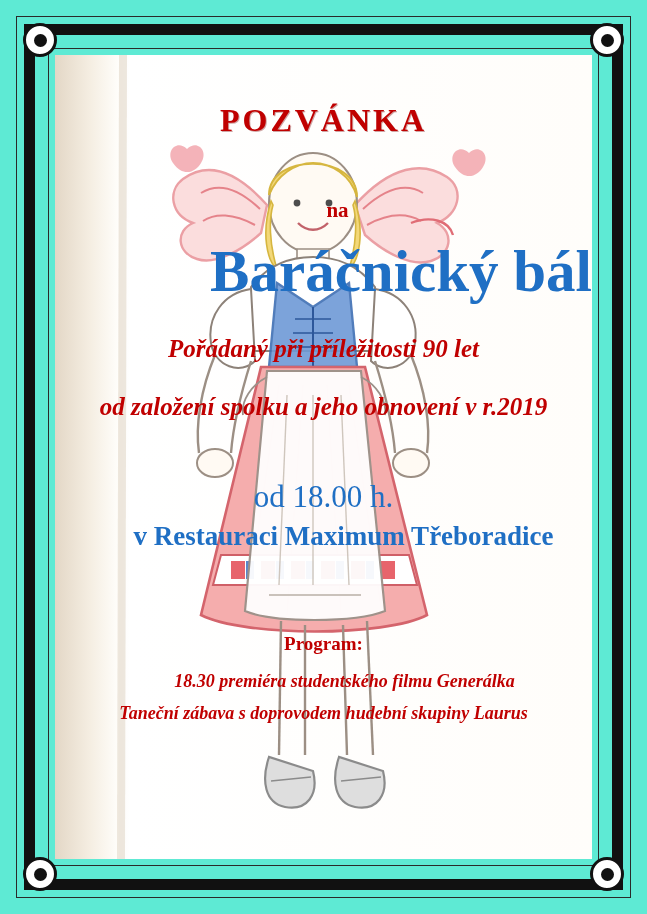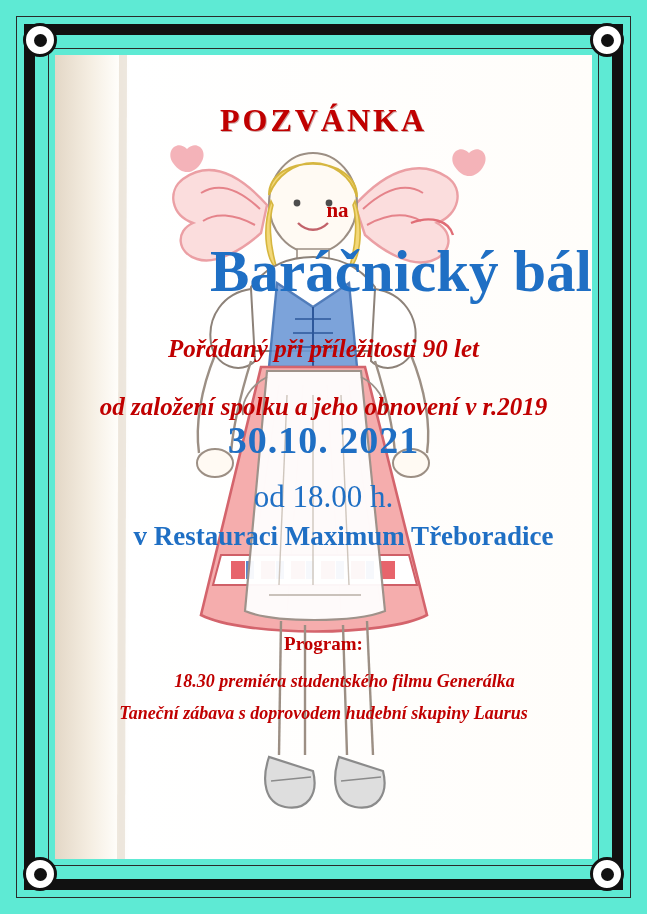--- a/index.html
+++ b/index.html
@@ -347,21 +347,20 @@
       <path d="M356 168 C376 160 394 166 398 180" stroke="#e06d76" stroke-width="2.4" fill="none"></path>
     </svg>
   </div>
 
   <div class="content">
     <div class="t-pozvanka">POZVÁNKA</div>
     <div class="t-na">na</div>
     <div class="t-title">Baráčnický bál</div>
     <div class="t-sub1">Pořádaný při příležitosti 90 let</div>
     <div class="t-sub2">od založení spolku a jeho obnovení v r.2019</div>
-    <div class="t-date">30.10. 2021</div>
     <div class="t-time">od 18.00 h.</div>
     <div class="t-place">v Restauraci Maximum Třeboradice</div>
     <div class="t-program-title">Program:</div>
     <div class="t-program-1">18.30 premiéra studentského filmu Generálka</div>
     <div class="t-program-2">Taneční zábava s doprovodem hudební skupiny Laurus</div>
   </div>
 
 </div>
 
 </body></html>

